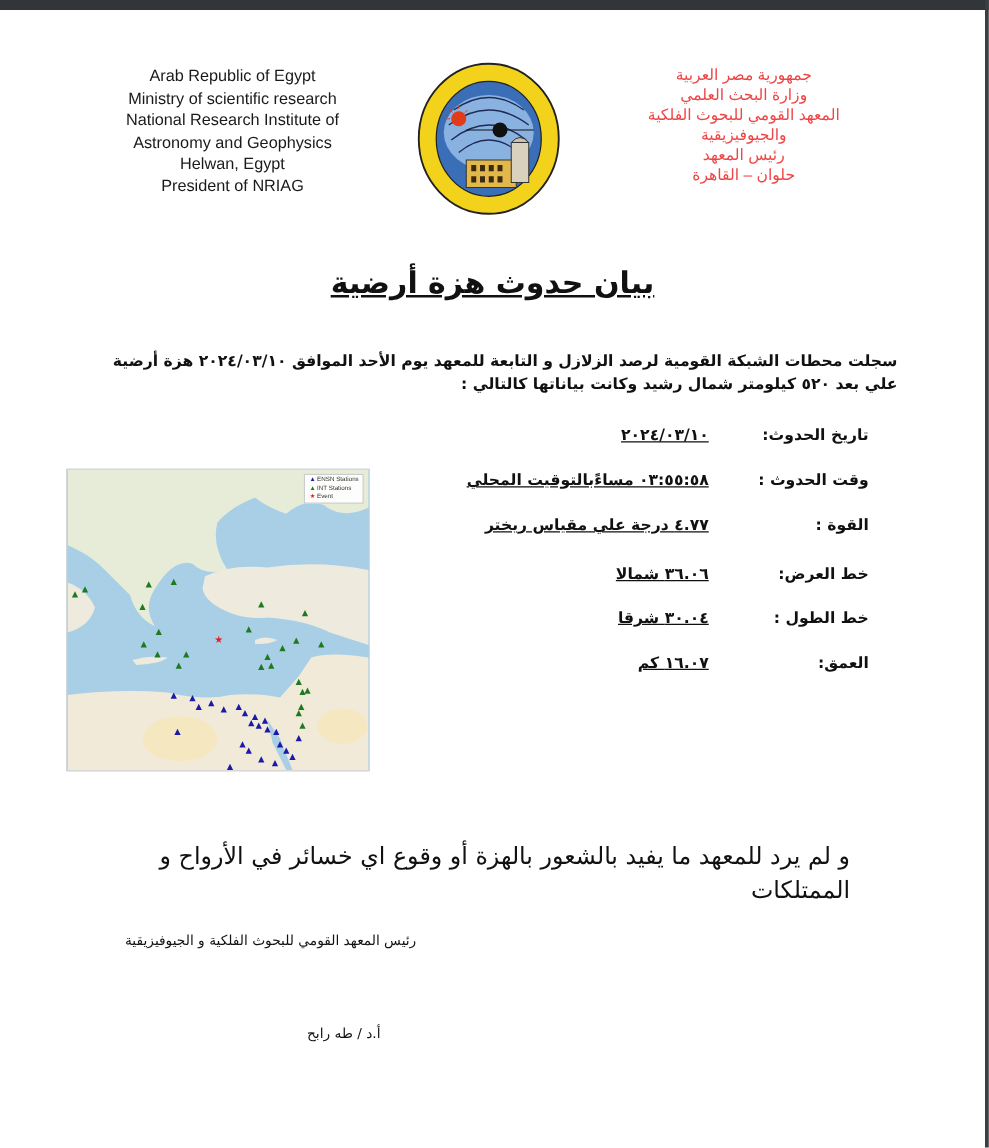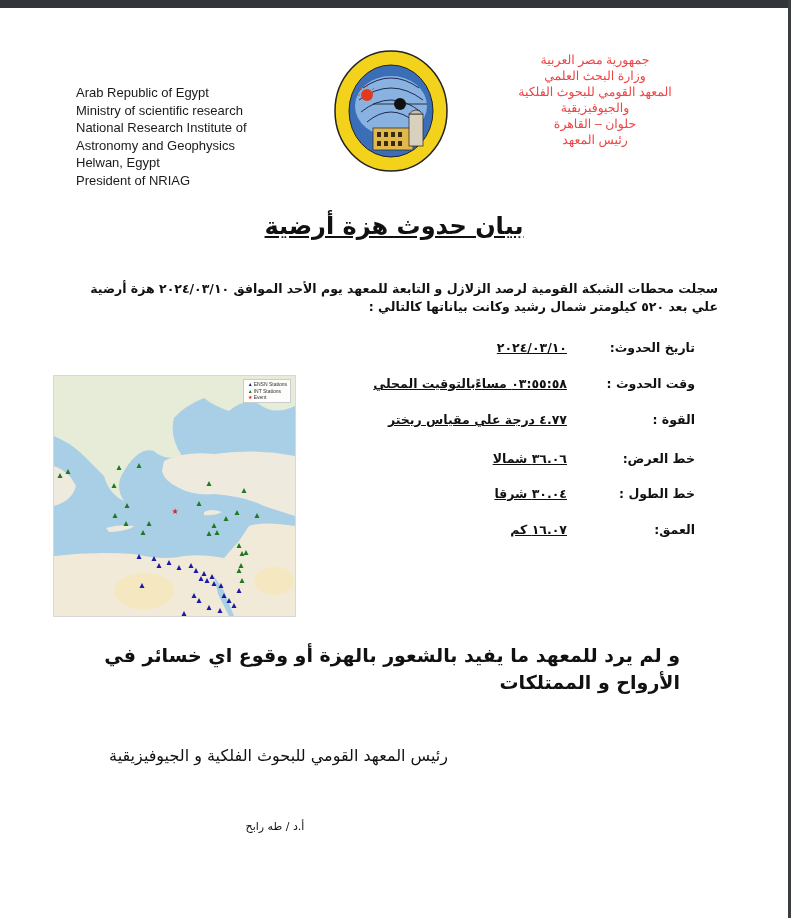--- a/index.html
+++ b/index.html
@@ -15,21 +15,21 @@
     box-shadow: 0 2px 4px rgba(0,0,0,0.25);
   }
   .rightbar {
     position: absolute; right: 0; top: 0; width: 3px; height: 918px;
     background: #3b3e41;
   }
   .page { position: absolute; left: 0; top: 8px; width: 788px; height: 910px; background: #fff; }
 
   .en-header {
     position: absolute; left: 76px; top: 52px; width: 220px;
-    text-align: left; font-size: 13px; line-height: 17.6px; color: #1a1a1a; margin-top: 32px;
+    text-align: center; font-size: 13px; line-height: 17.6px; color: #1a1a1a;
   }
   .ar-header {
     position: absolute; left: 498px; top: 52px; width: 194px;
     text-align: center; direction: rtl; font-size: 12.5px; line-height: 16px; color: #ef4444;
     font-family: Liberation Sans, sans-serif;
   }
   .logo { position: absolute; left: 333px; top: 48px; width: 116px; height: 126px; }
 
   .title {
     position: absolute; left: 0; top: 212px; width: 788px; text-align: center;
@@ -53,27 +53,27 @@
     border: 1px solid #d8d8d8; overflow: hidden; background: #9ec8e0;
   }
   .map svg { display: block; }
   .legend {
     position: absolute; right: 4px; top: 3px; background: rgba(255,255,255,0.9);
     border: 1px solid #ccc; font-size: 5px; padding: 1px 3px; line-height: 6.5px; color:#333;
   }
   .legend .sym { display: inline-block; width: 7px; text-align: center; }
 
   .notice {
-    position: absolute; left: 60px; top: 642px; width: 620px;
-    direction: rtl; text-align: right; font-weight: bold; font-size: 19px; line-height: 27px;
+    position: absolute; left: 60px; top: 672px; width: 620px;
+    direction: rtl; text-align: right; font-weight: normal; font-size: 19px; line-height: 27px;
     font-family: "DejaVu Sans", sans-serif;
   }
   .sign-title {
-    position: absolute; left: 100px; top: 746px; width: 348px; direction: rtl; text-align: right;
-    font-size: 16px; font-family: "DejaVu Sans", sans-serif;
+    position: absolute; left: 100px; top: 746px; width: 348px; direction: rtl; text-align: left;
+    font-size: 11px; font-family: "DejaVu Sans", sans-serif;
   }
   .sign-name {
     position: absolute; left: 220px; top: 820px; width: 110px; direction: rtl; text-align: center;
     font-size: 11px; font-family: "DejaVu Sans", sans-serif;
   }
 </style>
 </head>
 <body>
 
 <div class="topbar"></div>
@@ -125,22 +125,22 @@
     <path d="M76 66 Q83 58 90 66 Z" fill="#c9c0ad" stroke="#333" stroke-width="0.8"></path>
     <text x="58" y="15" font-size="6" text-anchor="middle" fill="#111" font-family="DejaVu Sans, sans-serif"></text>
   </svg>
 </div>
 
 <div class="ar-header">
   <div>جمهورية مصر العربية</div>
   <div>وزارة البحث العلمي</div>
   <div>المعهد القومي للبحوث الفلكية</div>
   <div>والجيوفيزيقية</div>
+  <div>رئيس المعهد</div>
   <div>حلوان – القاهرة</div>
-  <div>رئيس المعهد</div>
 </div>
 
 <div class="title">بيان حدوث هزة أرضية</div>
 
 <div class="intro">سجلت محطات الشبكة القومية لرصد الزلازل و التابعة للمعهد  يوم الأحد الموافق ٢٠٢٤/٠٣/١٠ هزة أرضية علي بعد ٥٢٠ كيلومتر  شمال رشيد وكانت بياناتها كالتالي :</div>
 
 <div class="field" style="top:340px">
   <span class="lbl">تاريخ الحدوث:</span>
   <span class="val">٢٠٢٤/٠٣/١٠</span>
 </div>

